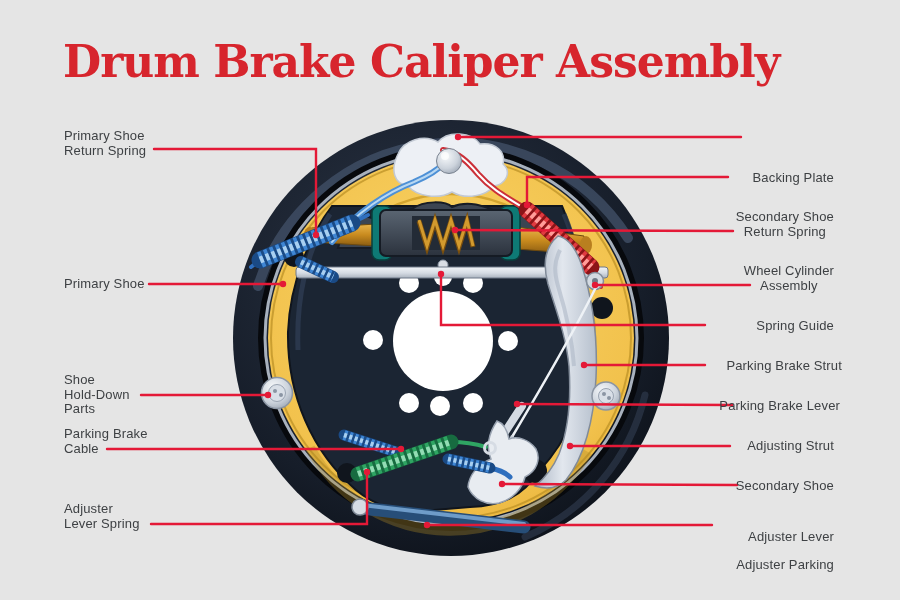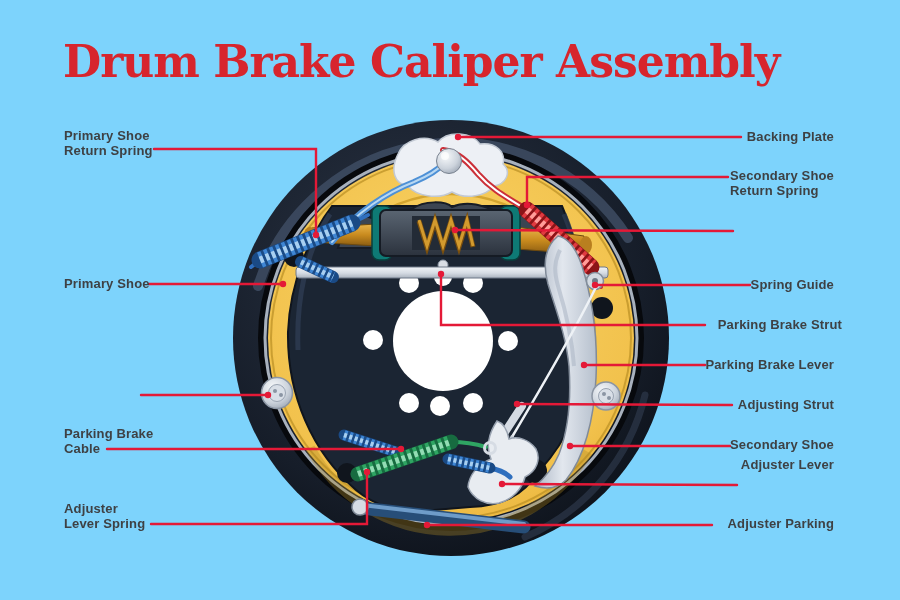--- a/index.html
+++ b/index.html
@@ -1,24 +1,24 @@
 <!DOCTYPE html>
 <html><head>
 <meta charset="utf-8">
 <style>
   html,body{margin:0;padding:0;background:#ffffff;}
-  .stage{position:relative;width:900px;height:600px;background:#7dd3fc;overflow:hidden;
+  .stage{position:relative;width:900px;height:600px;background:#e5e5e5;overflow:hidden;
          font-family:"Liberation Sans",sans-serif;}
   .title{position:absolute;left:63px;top:38px;margin:0;
          font-family:"DejaVu Serif","Liberation Serif",serif;
          font-weight:bold;font-size:44px;line-height:1.1;color:#d7252d;letter-spacing:-1px;}
-  .lbl{position:absolute;font-size:13px;line-height:14.5px;font-weight:700;
+  .lbl{position:absolute;font-size:13px;line-height:14.5px;font-weight:400;
        color:#3e4144;letter-spacing:.15px;white-space:nowrap;}
   .lbl span{display:block;}
-  .lbl.right{text-align:left;}
+  .lbl.right{text-align:center;margin-top:41px;}
   svg{position:absolute;left:0;top:0;}
 </style>
 </head>
 <body>
 
 <div class="stage">
 
   <svg width="900" height="600" viewBox="0 0 900 600">
     <defs>
       <radialGradient id="gradDrum" cx="42%" cy="35%" r="75%">
@@ -249,51 +249,60 @@
 
   <h1 class="title">Drum Brake Caliper Assembly</h1>
 
   <div class="lbl" style="left:64px;top:129px">
     <span>Primary Shoe</span>
     <span>Return Spring</span>
   </div>
   <div class="lbl" style="left:64px;top:277px">
     <span>Primary Shoe</span>
   </div>
+  <div class="lbl" style="left:64px;top:373px">
+    <span>Shoe</span>
+    <span>Hold-Down</span>
+    <span>Parts</span>
+  </div>
   <div class="lbl" style="left:64px;top:427px">
     <span>Parking Brake</span>
     <span>Cable</span>
   </div>
   <div class="lbl" style="left:64px;top:502px">
     <span>Adjuster</span>
     <span>Lever Spring</span>
   </div>
 
   <div class="lbl right" style="right:66px;top:130px">
     <span>Backing Plate</span>
   </div>
   <div class="lbl right" style="right:66px;top:169px">
     <span>Secondary Shoe</span>
     <span>Return Spring</span>
   </div>
+  <div class="lbl right" style="right:66px;top:223px">
+    <span>Wheel Cylinder</span>
+    <span>Assembly</span>
+  </div>
   <div class="lbl right" style="right:66px;top:278px">
     <span>Spring Guide</span>
   </div>
   <div class="lbl right" style="right:58px;top:318px">
     <span>Parking Brake Strut</span>
   </div>
-  <div class="lbl right" style="right:66px;top:358px">
+  <div class="lbl right" style="right:60px;top:358px">
     <span>Parking Brake Lever</span>
   </div>
   <div class="lbl right" style="right:66px;top:398px">
     <span>Adjusting Strut</span>
   </div>
   <div class="lbl right" style="right:66px;top:438px">
     <span>Secondary Shoe</span>
   </div>
-  <div class="lbl right" style="right:66px;top:458px">
+  <div class="lbl right" style="right:66px;top:489px">
     <span>Adjuster Lever</span>
   </div>
   <div class="lbl right" style="right:66px;top:517px">
     <span>Adjuster Parking</span>
   </div>
 
 </div>
 
 </body></html>

